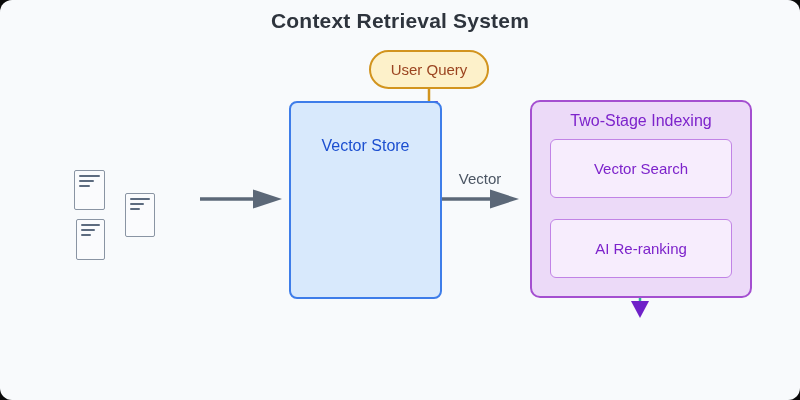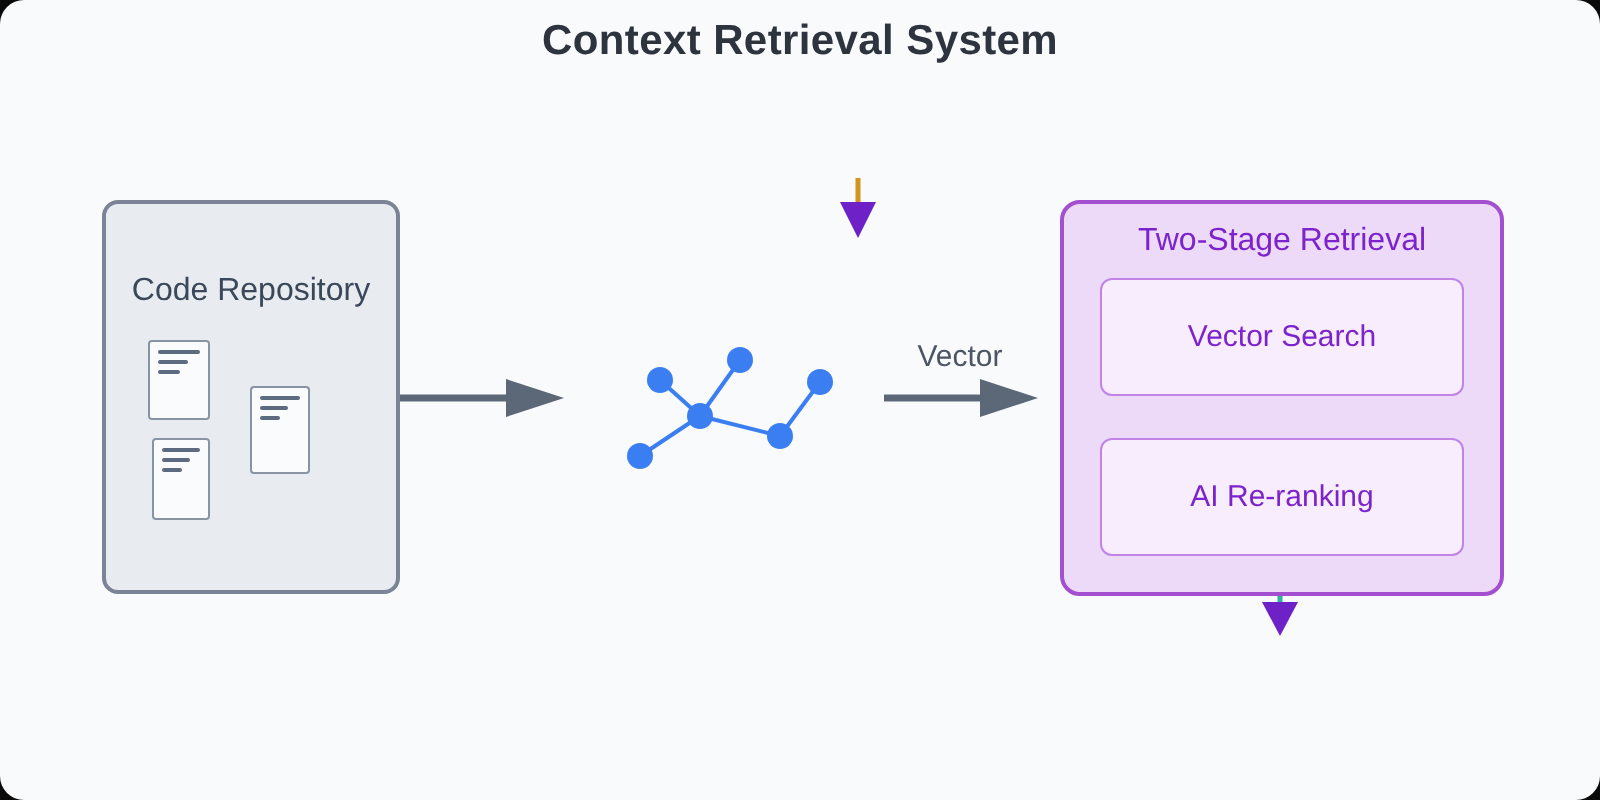--- a/index.html
+++ b/index.html
@@ -167,46 +167,49 @@
         <circle cx="330" cy="190" r="6.5"></circle>
         <circle cx="370" cy="180" r="6.5"></circle>
         <circle cx="410" cy="191" r="6.5"></circle>
         <circle cx="350" cy="208" r="6.5"></circle>
         <circle cx="390" cy="218" r="6.5"></circle>
         <circle cx="320" cy="228" r="6.5"></circle>
       </g>
     </g>
   </svg>
 
-
-  <div class="node code-repo">
-    <div class="node-label">Code Repository</div>
+  <div class="pill user-query">
+    <span>User Query</span>
   </div>
+
   <div class="doc doc1">
       <i></i>
       <i></i>
       <i></i>
     </div>
   <div class="doc doc2">
       <i></i>
       <i></i>
       <i></i>
     </div>
   <div class="doc doc3">
       <i></i>
       <i></i>
       <i></i>
     </div>
 
 
+  <div class="node vector-store">
+    <div class="node-label">Vector Store</div>
+  </div>
 
   <div class="edge-label label-query">Vector</div>
 
   <div class="node two-stage">
-    <div class="node-label">Two-Stage Retrieval</div>
+    <div class="node-label">Two-Stage Indexing</div>
     <div class="sub-node sub-ai-reranking">
       <span>AI Re-ranking</span>
     </div>
     <div class="sub-node sub-vector-search">
       <span>Vector Search</span>
     </div>
   </div>
 
 
 </div>

